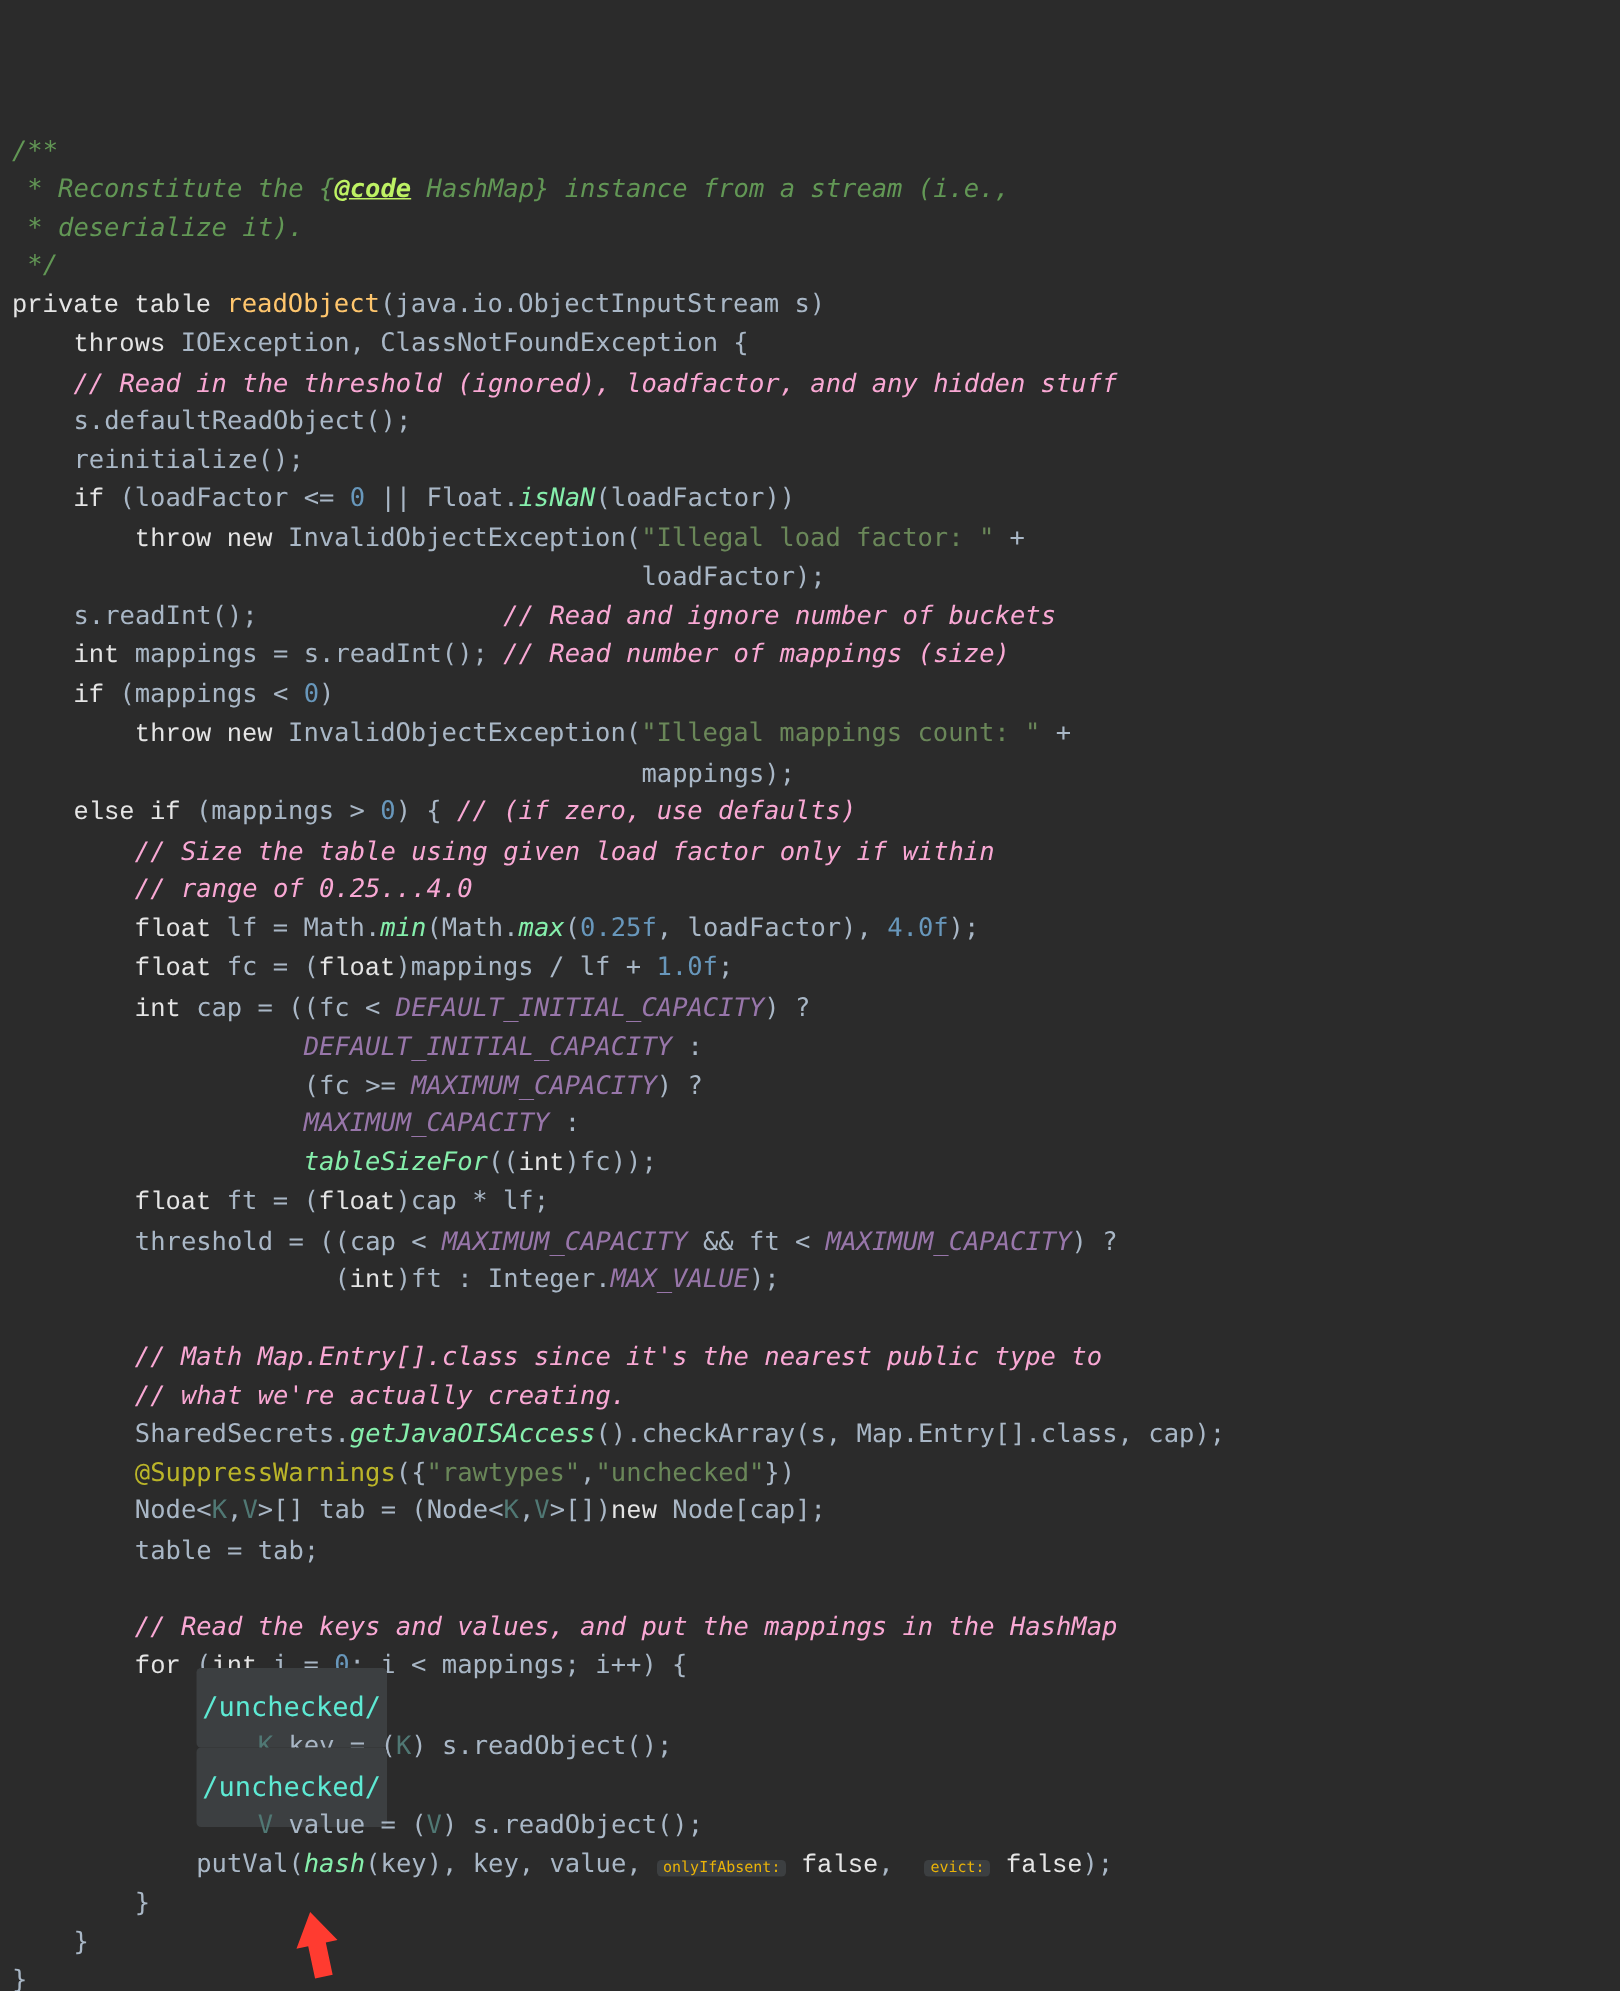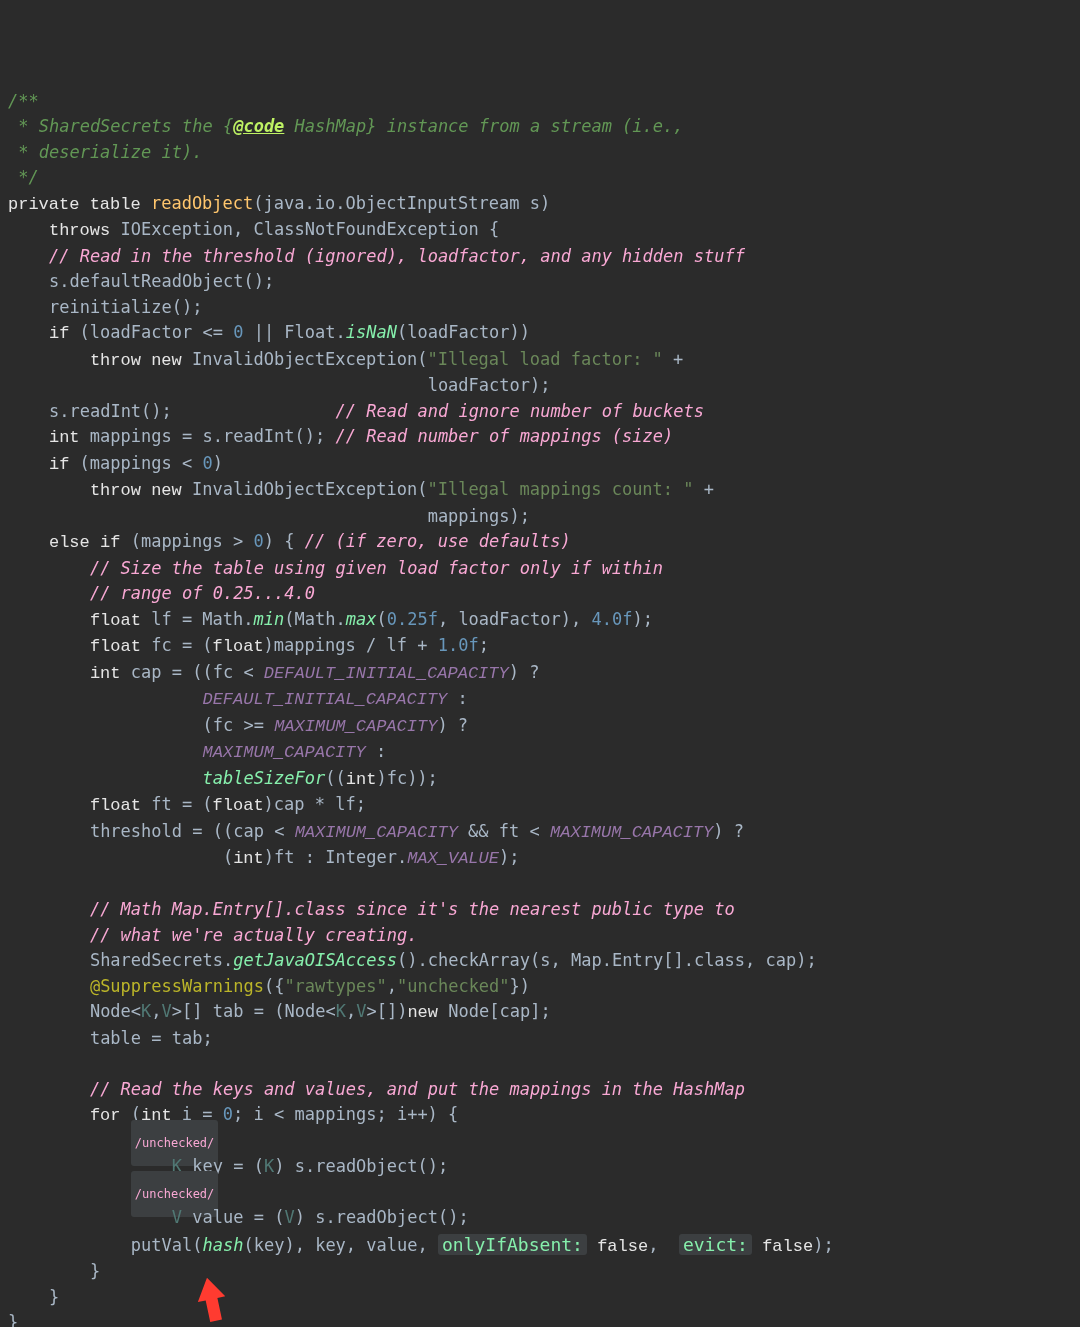--- a/index.html
+++ b/index.html
@@ -13,41 +13,41 @@
     white-space: pre;
   }
   .code-wrap { position: relative; }
   .c-doc     { color: #629755; font-style: italic; }
   .c-doctag  { color: #bef264; font-style: italic; text-decoration: underline; font-weight: bold; }
   .c-cmt     { color: #f9a8d4; font-style: italic; }
   .c-kw      { color: #e5e5e5; font-family: Liberation Mono, monospace; }
   .c-met     { color: #ffc66d; }
   .c-num     { color: #6897bb; }
   .c-str     { color: #6a8759; }
-  .c-const   { color: #9876aa; font-style: italic; font-family: Liberation Mono, monospace; }
+  .c-const   { color: #9876aa; font-style: italic; }
   .c-static  { color: #86efac; font-style: italic; }
   .c-ann     { color: #bbb529; text-align: right; }
   .c-gen     { color: #507874; }
-  .c-hint    { color: #f9a8d4; background:#3c3f41; padding:16px 4px; border-radius:3px; font-size:12px; }
-  .c-hintlbl { color: #86efac; background:#3c3f41; padding:0 4px; border-radius:3px; font-size:18px; font-style: normal;}
+  .c-hint    { color: #5eead4; background:#3c3f41; padding:16px 4px; border-radius:3px; font-size:18px; }
+  .c-hintlbl { color: #eab308; background:#3c3f41; padding:0 4px; border-radius:3px; font-size:10px; font-style: normal;}
   .arrow {
     position: absolute;
     color: #ff3b30;
     font-size: 48px;
     transform: rotate(-12deg);
     pointer-events: none;
     text-shadow: 1px 1px 2px rgba(0,0,0,.6);
   }
 </style>
 </head>
 <body>
 
 
 <div class="code-wrap"><span class="c-doc">/**</span>
-<span class="c-doc"> * SharedSecrets the {</span><span class="c-doctag">@code</span><span class="c-doc"> HashMap} instance from a stream (i.e.,</span>
+<span class="c-doc"> * Reconstitute the {</span><span class="c-doctag">@code</span><span class="c-doc"> HashMap} instance from a stream (i.e.,</span>
 <span class="c-doc"> * deserialize it).</span>
 <span class="c-doc"> */</span>
 <span class="c-kw">private</span> <span class="c-kw">table</span> <span class="c-met">readObject</span>(<span>java.io.ObjectInputStream s</span>)
     <span class="c-kw">throws</span> <span>IOException</span>, <span>ClassNotFoundException</span> {
     <span class="c-cmt">// Read in the threshold (ignored), loadfactor, and any hidden stuff</span>
     <span>s</span>.<span>defaultReadObject</span>();
     <span>reinitialize</span>();
     <span class="c-kw">if</span> (<span>loadFactor</span> &lt;= <span class="c-num">0</span> || <span>Float</span>.<span class="c-static">isNaN</span>(<span>loadFactor</span>))
         <span class="c-kw">throw</span> <span class="c-kw">new</span> <span>InvalidObjectException</span>(<span class="c-str">"Illegal load factor: "</span> +
                                          <span>loadFactor</span>);

